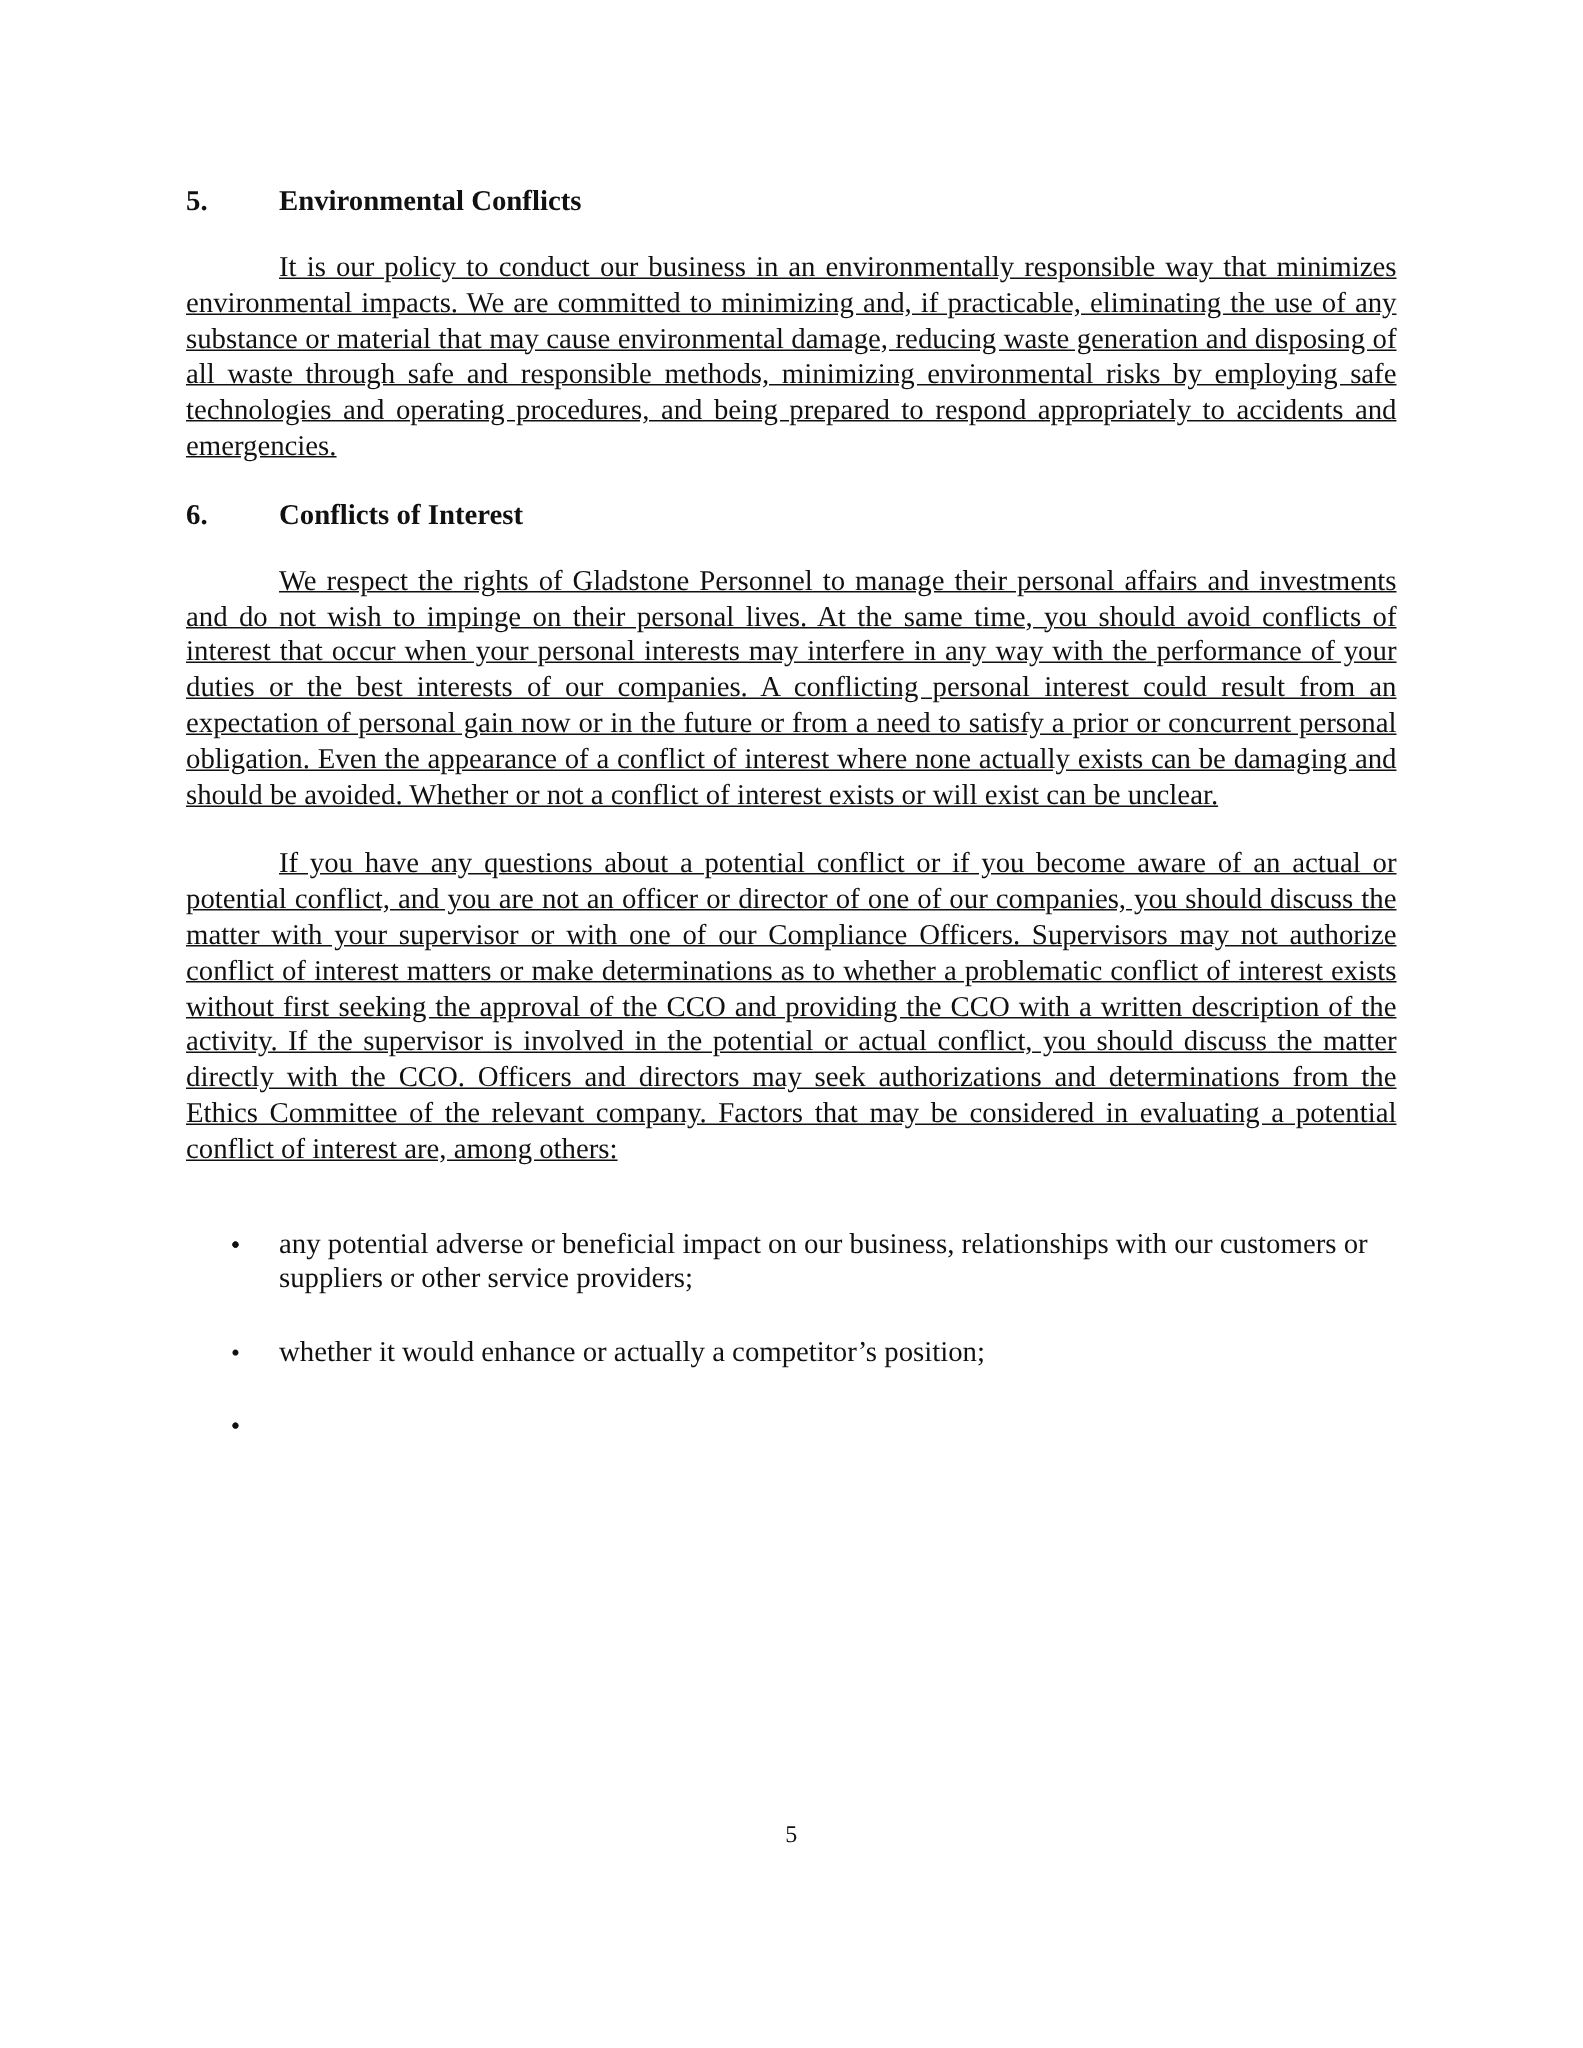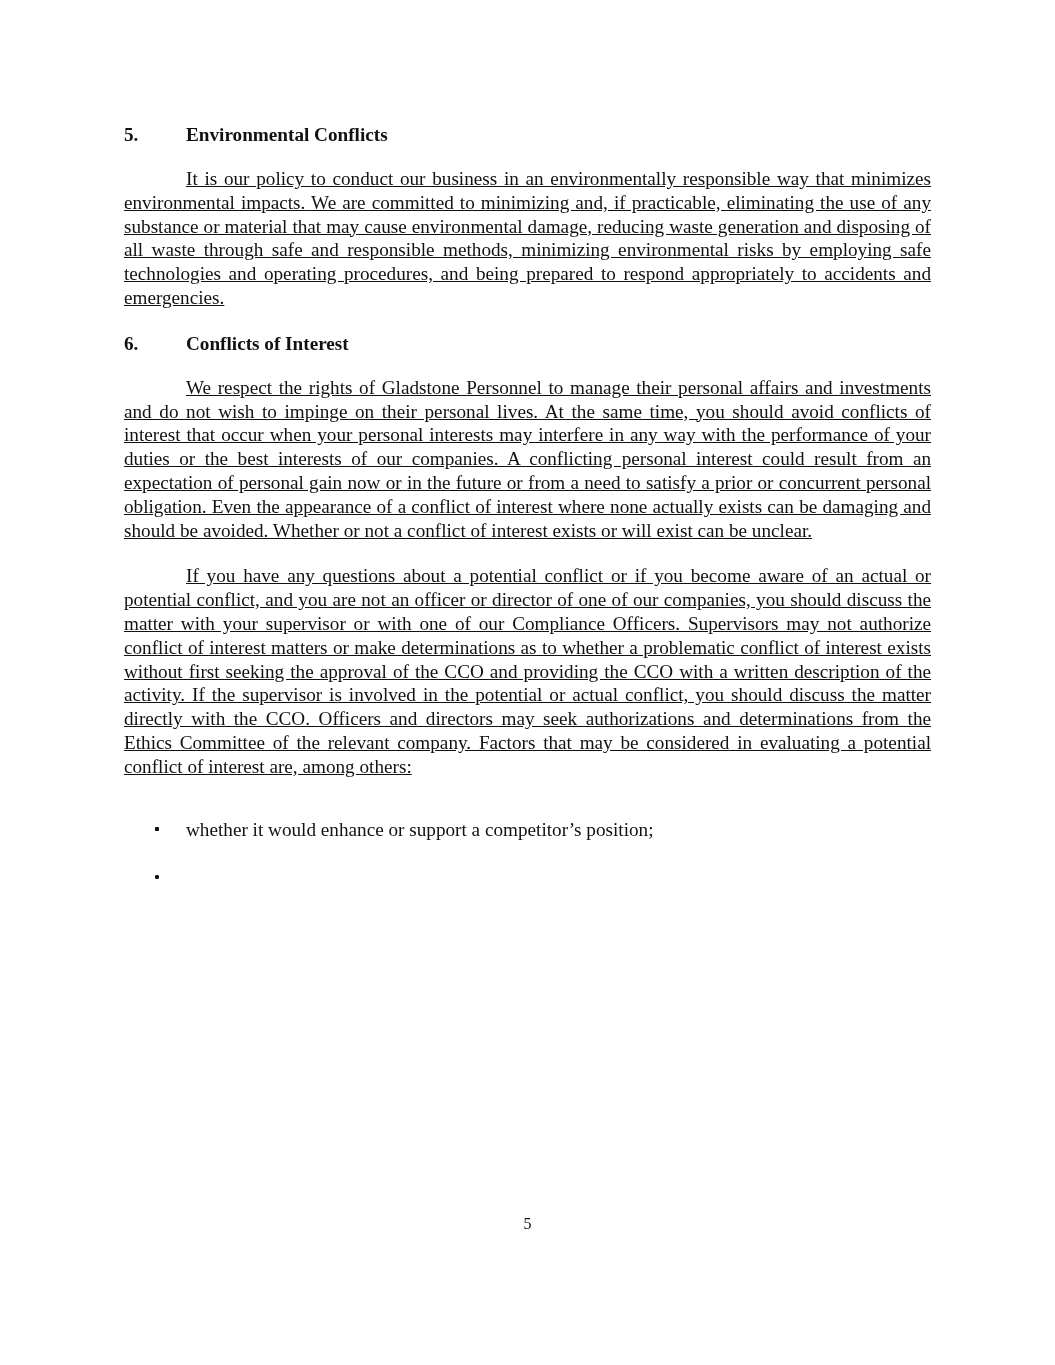--- a/index.html
+++ b/index.html
@@ -90,24 +90,25 @@
 
   <ul class="bullets">
     <li>
       <span class="bullet">•</span>
     </li>
     <li>
       <span class="bullet">•</span>
     </li>
     <li>
       <span class="bullet">•</span>
+      <span>any potential adverse or beneficial impact on our business, relationships with our customers or suppliers or other service providers;</span>
     </li>
     <li>
       <span class="bullet">•</span>
-      <span>whether it would enhance or support a competitor’s position;</span>
+      <span>whether it would enhance or actually a competitor’s position;</span>
     </li>
     <li>
       <span class="bullet">•</span>
     </li>
     <li>
       <span class="bullet">•</span>
     </li>
   </ul>
 </div>
 

